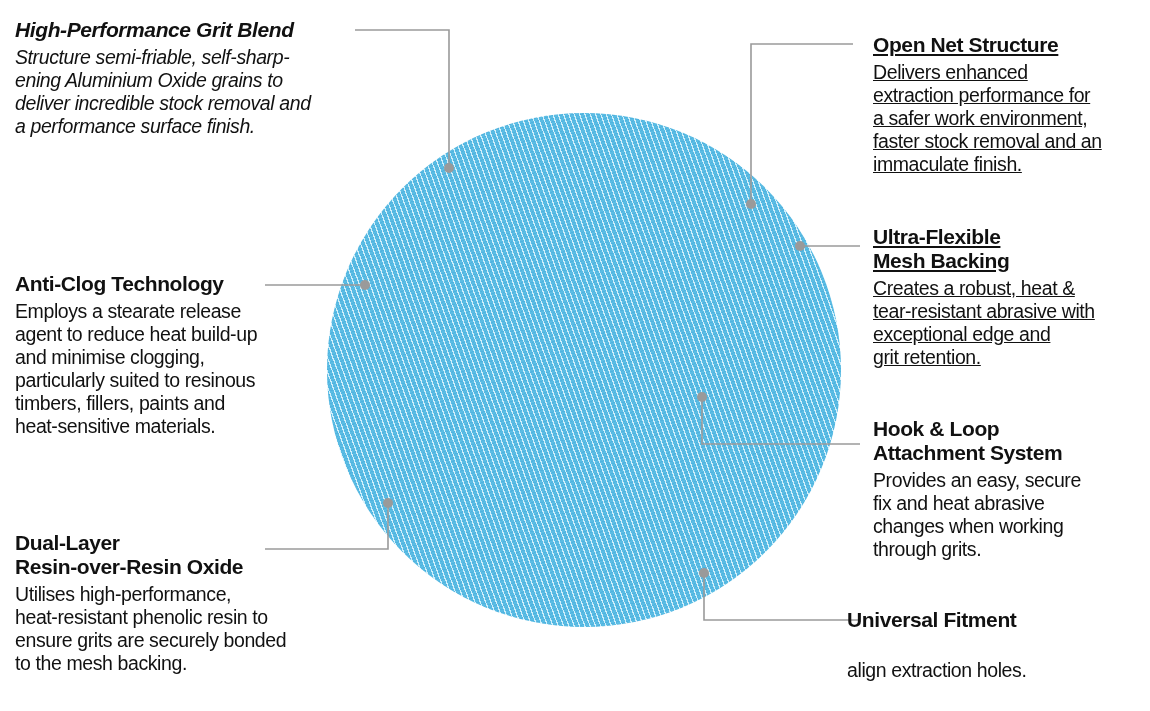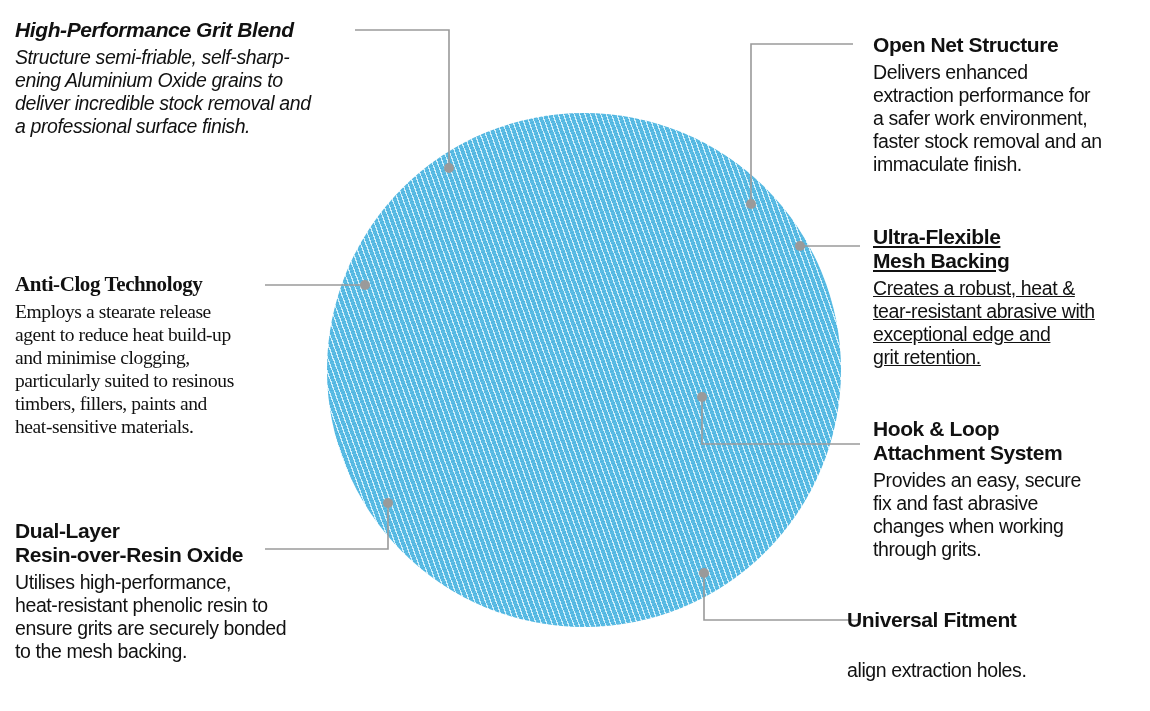--- a/index.html
+++ b/index.html
@@ -41,50 +41,50 @@
     <circle cx="704" cy="573" r="5"></circle>
   </g>
 </svg>
 
 <div class="feature" style="left:15px; top:18px; width:360px;font-style:italic;">
   <h3>High-Performance Grit Blend</h3>
   <p>
     <span>Structure semi-friable, self-sharp-</span><br>
     <span>ening Aluminium Oxide grains to</span><br>
     <span>deliver incredible stock removal and</span><br>
-    <span>a professional surface finish.</span>
+    <span>a performance surface finish.</span>
   </p>
 </div>
 
-<div class="feature" style="left:15px; top:272px; width:300px;font-family:Liberation Serif, serif;">
+<div class="feature" style="left:15px; top:272px; width:300px;">
   <h3>Anti-Clog Technology</h3>
   <p>
     <span>Employs a stearate release</span><br>
     <span>agent to reduce heat build-up</span><br>
     <span>and minimise clogging,</span><br>
     <span>particularly suited to resinous</span><br>
     <span>timbers, fillers, paints and</span><br>
     <span>heat-sensitive materials.</span>
   </p>
 </div>
 
-<div class="feature" style="left:15px; top:519px; width:340px;">
+<div class="feature" style="left:15px; top:531px; width:340px;">
   <h3>
     <span>Dual-Layer</span><br>
     <span>Resin-over-Resin Oxide</span>
   </h3>
   <p>
     <span>Utilises high-performance,</span><br>
     <span>heat-resistant phenolic resin to</span><br>
     <span>ensure grits are securely bonded</span><br>
     <span>to the mesh backing.</span>
   </p>
 </div>
 
-<div class="feature" style="left:873px; top:33px; width:277px;">
+<div class="feature" style="left:873px; top:33px; width:277px;text-decoration:underline;">
   <h3>Open Net Structure</h3>
   <p>
     <span>Delivers enhanced</span><br>
     <span>extraction performance for</span><br>
     <span>a safer work environment,</span><br>
     <span>faster stock removal and an</span><br>
     <span>immaculate finish.</span>
   </p>
 </div>
 
@@ -101,21 +101,21 @@
   </p>
 </div>
 
 <div class="feature" style="left:873px; top:417px; width:277px;">
   <h3>
     <span>Hook &amp; Loop</span><br>
     <span>Attachment System</span>
   </h3>
   <p>
     <span>Provides an easy, secure</span><br>
-    <span>fix and fast abrasive</span><br>
+    <span>fix and heat abrasive</span><br>
     <span>changes when working</span><br>
     <span>through grits.</span>
   </p>
 </div>
 
 <div class="feature" style="left:847px; top:608px; width:277px;">
   <h3>Universal Fitment</h3>
   <p>
     <br>
     <span>align extraction holes.</span>

